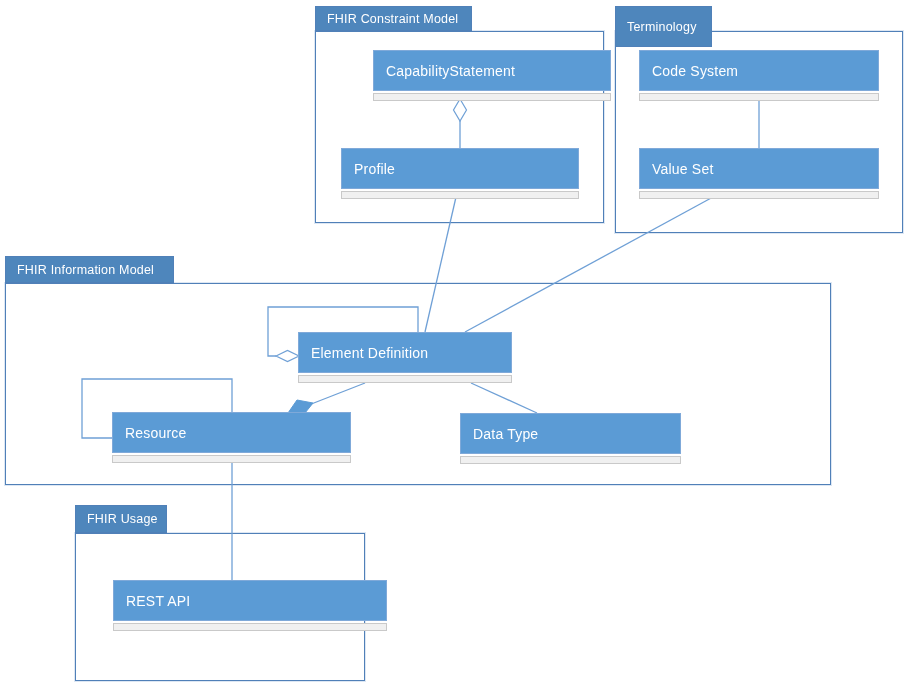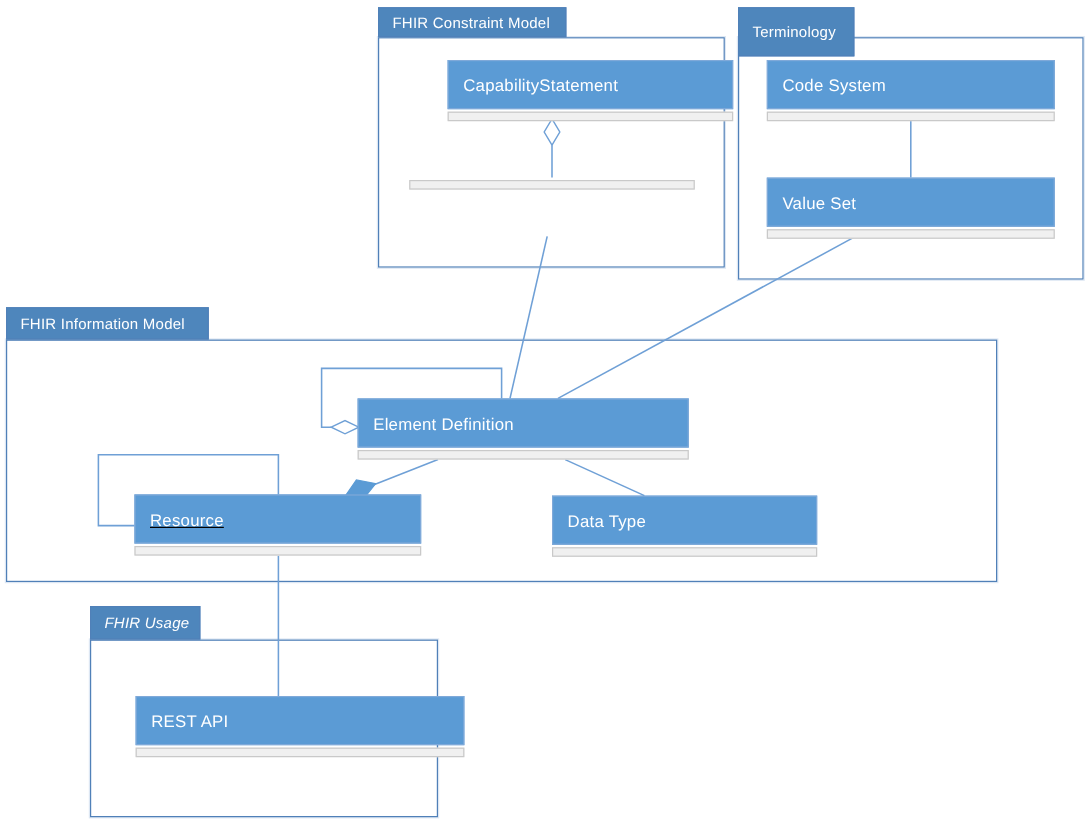--- a/index.html
+++ b/index.html
@@ -61,21 +61,21 @@
     <div class="pkg-tab" style="left:615px;top:6px;width:97px;height:41px;">Terminology</div>
   </div>
 
   <div>
     <div class="pkg-body" style="left:5px;top:283px;width:826px;height:202px;"></div>
     <div class="pkg-tab" style="left:5px;top:256px;width:169px;height:27px;">FHIR Information Model</div>
   </div>
 
   <div>
     <div class="pkg-body" style="left:75px;top:533px;width:290px;height:148px;"></div>
-    <div class="pkg-tab" style="left:75px;top:505px;width:92px;height:28px;font-style:italic;">FHIR Usage</div>
+    <div class="pkg-tab" style="left:75px;top:505px;width:92px;height:28px;">FHIR Usage</div>
   </div>
 
   <svg class="connectors" width="909" height="690" viewBox="0 0 909 690">
 
     <line x1="460" y1="121" x2="460" y2="148"></line>
     <polygon class="diamond-hollow" points="460,99 466.5,110 460,121 453.5,110"></polygon>
 
     <line x1="759" y1="100" x2="759" y2="148"></line>
 
     <line x1="456" y1="197" x2="425" y2="332"></line>
@@ -94,39 +94,40 @@
 
     <line x1="232" y1="463" x2="232" y2="580"></line>
   </svg>
 
   <div class="uml-class" style="left:341px;top:50px;width:238px;margin-left:32px;">
     <div class="uml-title">CapabilityStatement</div>
     <div class="uml-comp"></div>
   </div>
 
   <div class="uml-class" style="left:341px;top:148px;width:238px;">
+    <div class="uml-title">Profile</div>
     <div class="uml-comp"></div>
   </div>
 
   <div class="uml-class" style="left:639px;top:148px;width:240px;">
     <div class="uml-title">Value Set</div>
     <div class="uml-comp"></div>
   </div>
 
   <div class="uml-class" style="left:639px;top:50px;width:240px;">
     <div class="uml-title">Code System</div>
     <div class="uml-comp"></div>
   </div>
 
-  <div class="uml-class" style="left:298px;top:332px;width:276px;">
+  <div class="uml-class" style="left:298px;top:332px;width:214px;">
     <div class="uml-title">Element Definition</div>
     <div class="uml-comp"></div>
   </div>
 
-  <div class="uml-class" style="left:112px;top:412px;width:239px;text-decoration:underline;">
+  <div class="uml-class" style="left:112px;top:412px;width:239px;">
     <div class="uml-title">Resource</div>
     <div class="uml-comp"></div>
   </div>
 
   <div class="uml-class" style="left:460px;top:413px;width:221px;">
     <div class="uml-title">Data Type</div>
     <div class="uml-comp"></div>
   </div>
 
   <div class="uml-class" style="left:113px;top:580px;width:274px;">

